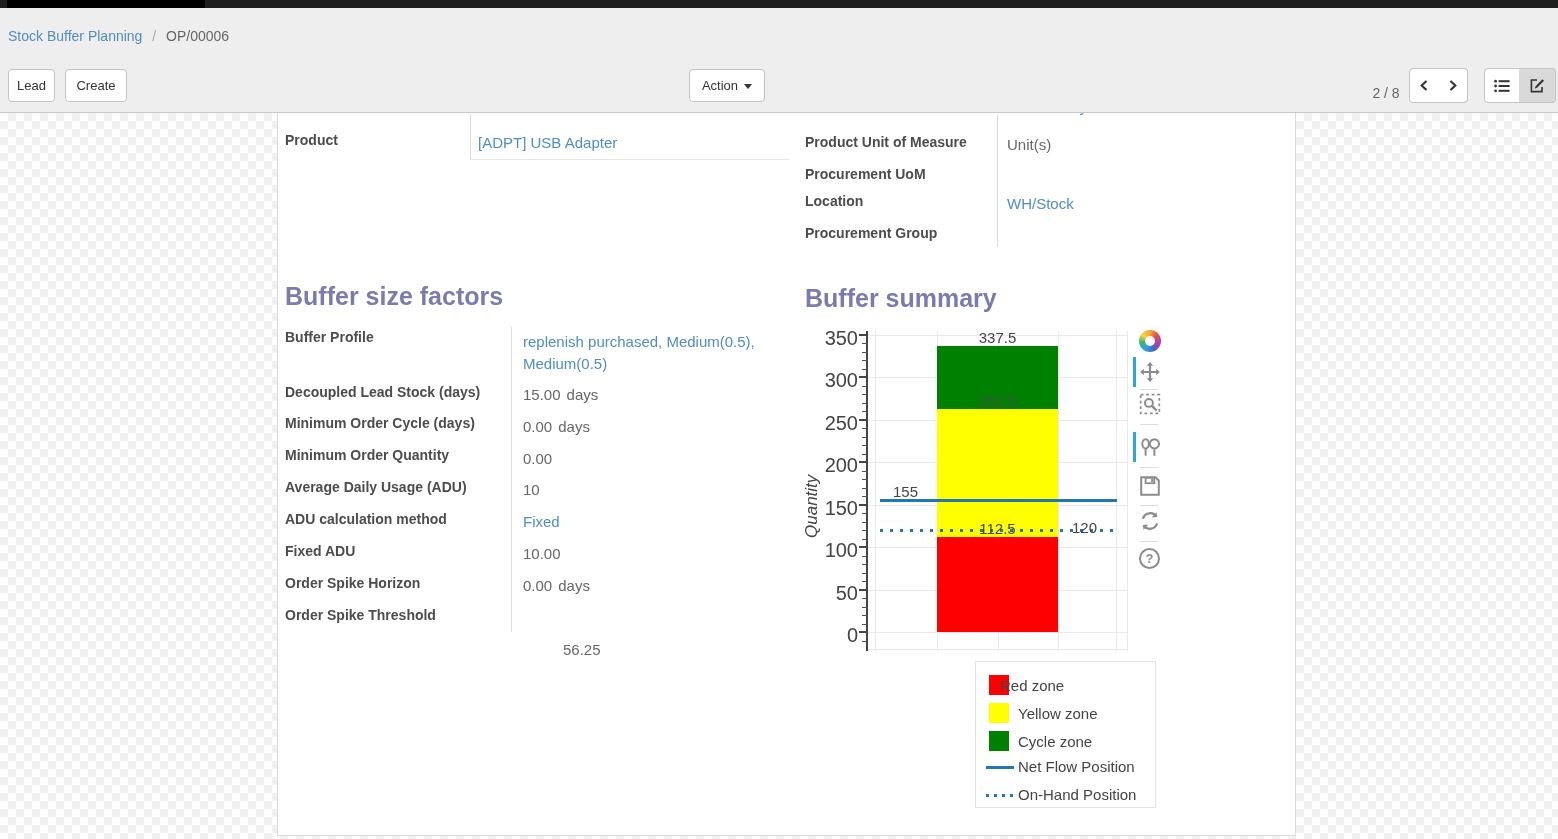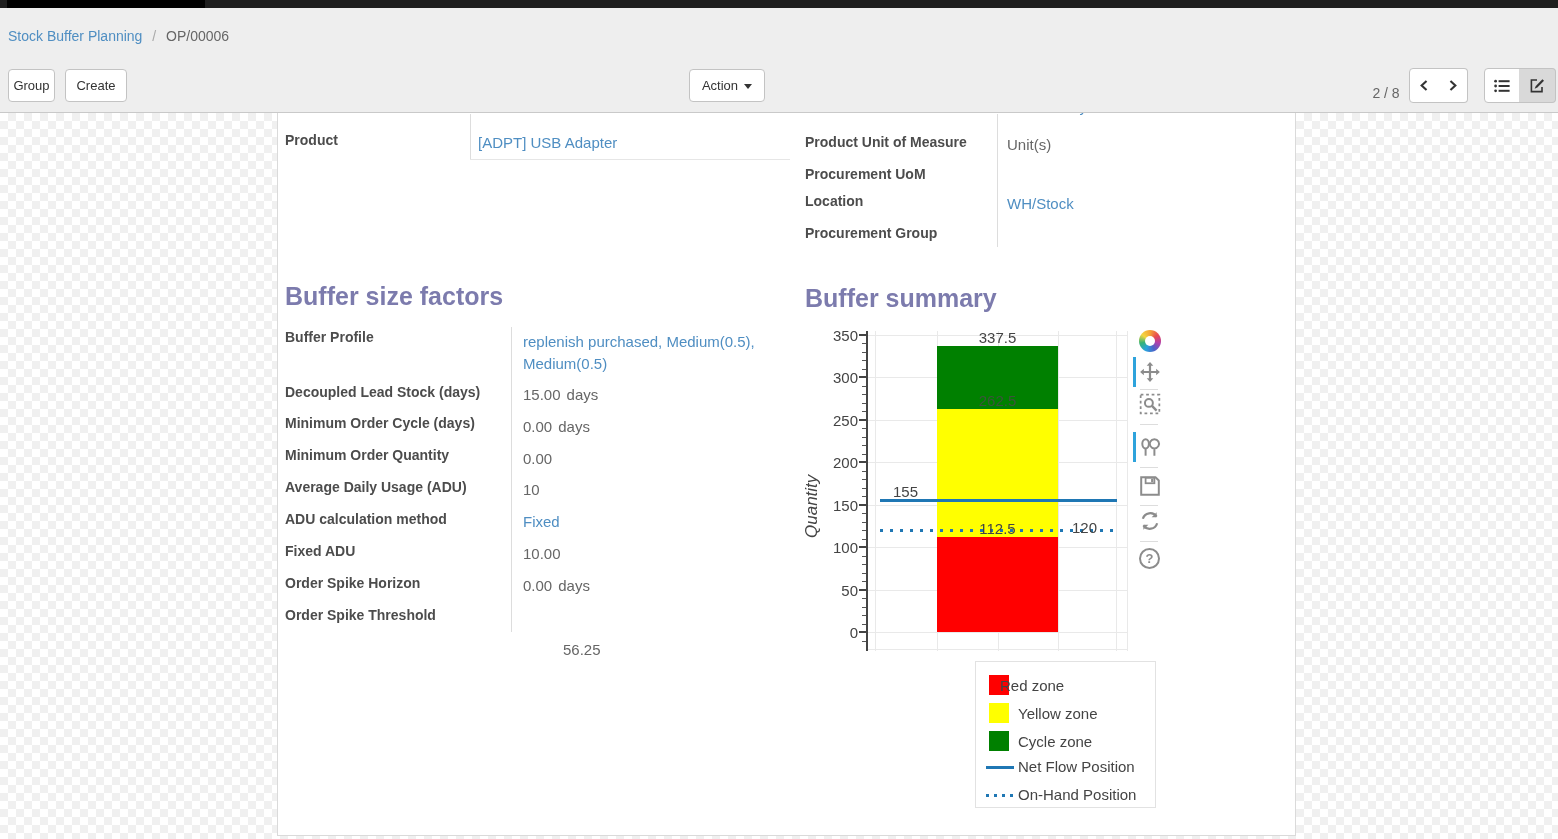--- a/index.html
+++ b/index.html
@@ -45,21 +45,21 @@
   .fsuffix { color:#666; margin-left:6px; font-size:15px; }
   .link { color:#4f8ec2; cursor:pointer; }
   .vline { position:absolute; width:1px; background:#ddd; }
   .hline { position:absolute; height:1px; background:#e6e6e6; }
 
   .section-title { position:absolute; font-size:25px; font-weight:bold; color:#7c7bad; }
 
   
   .gridh { position:absolute; height:1px; background:#e9e9e9; left:867px; width:261px; }
   .gridv { position:absolute; width:1px; background:#e9e9e9; top:331px; height:320px; }
-  .ytick-label { position:absolute; width:42px; left:816px; text-align:right; font-size:15px; color:#444; }
+  .ytick-label { position:absolute; width:42px; left:816px; text-align:right; font-size:20px; color:#444; }
   .ytick-major { position:absolute; left:859px; width:8px; height:2px; background:#444; }
   .zone { position:absolute; left:937px; width:121px; }
   .chart-label { position:absolute; font-size:15px; color:#444; }
   .bar-label { left:937px; width:121px; text-align:center; }
   .legend-item-label { font-size:15px; color:#444; }
   .modebar-icon { position:absolute; left:1139px; width:22px; height:22px; cursor:pointer; }
   .modebar-sep { position:absolute; left:1140px; width:18px; height:1px; background:#ddd; }
   .modebar-active-bar { position:absolute; left:1133px; width:3px; height:30px; background:#2ea3dc; }
   .legend-box { left:975px; top:661px; width:181px; height:147px; background:#fff; border:1px solid #e2e2e2; }
 </style>
@@ -72,21 +72,21 @@
     <div class="abs topbar-seg"></div>
   </div>
 
   <div class="abs cpanel">
     <div class="abs breadcrumb">
       <span class="parent">Stock Buffer Planning</span>
       <span class="sep">/</span>
       <span class="current">OP/00006</span>
     </div>
 
-    <div class="btn" style="left:8px; top:61px; width:47px;">Group</div>
+    <div class="btn" style="left:8px; top:61px; width:47px;">Lead</div>
     <div class="btn" style="left:65px; top:61px; width:62px;">Create</div>
 
     <div class="btn" style="left:689px; top:61px; width:76px;">
       <span>Action</span><span class="caret"></span>
     </div>
 
     <div class="abs pager-text">2 / 8</div>
 
     <div class="icon-btn" style="left:1409px; top:60px; width:30px; border-radius:4px 0 0 4px;">
       <svg width="13" height="13" viewBox="0 0 16 16">

